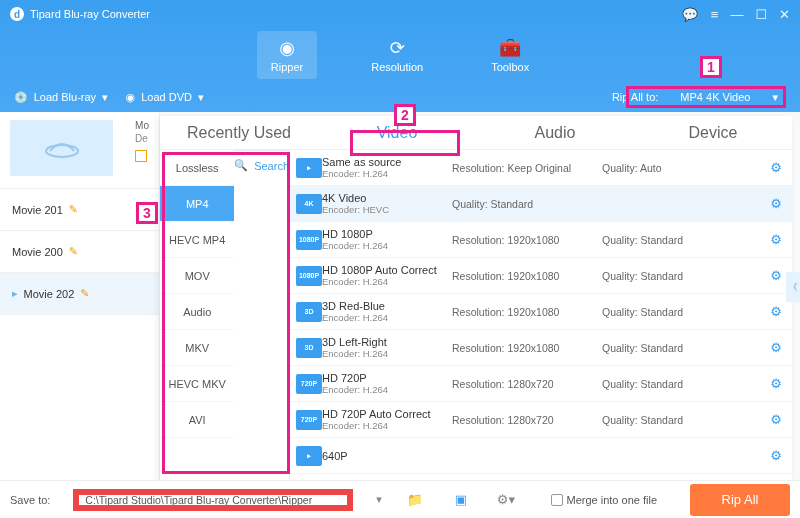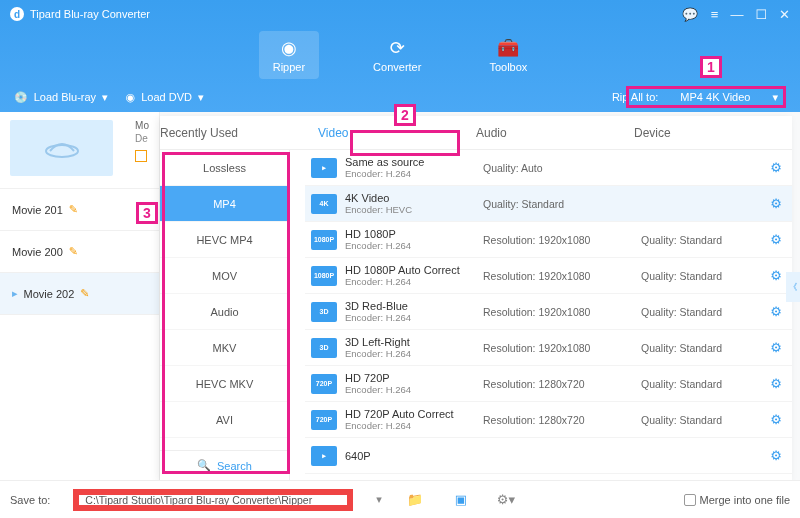--- a/index.html
+++ b/index.html
@@ -23,30 +23,30 @@
 .movie-row { display: flex; align-items: center; padding: 14px 12px; border-bottom: 1px solid #f0f0f0; font-size: 11px; color: #333; gap: 6px; cursor: pointer; }
 .movie-row .edit-icon { color: #f59e0b; font-size: 11px; }
 .movie-row.active { background: #eef6fd; }
 .movie-row .play-icon { color: #6bb5f0; }
 .thumb-area { padding: 8px 10px; border-bottom: 1px solid #f0f0f0; }
 .thumb { width: 110px; height: 56px; background: #d9eefe; border-radius: 2px; display: flex; align-items: center; justify-content: center; color: #a3c9ea; font-size: 24px; margin-bottom: 4px; }
 .thumb-label { font-size: 10px; color: #666; }
 .thumb-de { font-size: 10px; color: #888; margin-top: 2px; }
 .dropdown-panel { position: absolute; left: 160px; right: 8px; top: 4px; bottom: 0; background: #fff; box-shadow: -2px 2px 8px rgba(0,0,0,0.08); display: flex; flex-direction: column; }
 .panel-tabs { display: flex; height: 34px; border-bottom: 1px solid #eee; }
-.panel-tab { flex: 1; display: flex; align-items: center; justify-content: flex-start; font-size: 12px; color: #666; cursor: pointer; }
+.panel-tab { flex: 1; display: flex; align-items: center; justify-content: center; font-size: 16px; color: #666; cursor: pointer; }
 .panel-tab.active { color: #3a9ff0; font-weight: 500; }
 .panel-body { flex: 1; display: flex; overflow: hidden; }
-.fmt-col { width: 130px; border-right: 1px solid #eee; display: flex; flex-direction: column; }
+.fmt-col { width: 130px; border-right: 1px solid #eee; display: flex; flex-direction: row; }
 .fmt-list { flex: 1; overflow-y: auto; }
 .fmt-item { height: 36px; display: flex; align-items: center; justify-content: center; font-size: 11px; color: #555; cursor: pointer; border-bottom: 1px solid #f5f5f5; }
 .fmt-item.active { background: #4aa8f5; color: #fff; }
 .fmt-search { height: 30px; display: flex; align-items: center; justify-content: center; gap: 6px; font-size: 11px; color: #3a9ff0; border-top: 1px solid #eee; cursor: pointer; }
 .preset-list { flex: 1; overflow-y: auto; }
-.preset-row { display: flex; align-items: center; height: 36px; padding: 0 10px 0 6px; gap: 8px; font-size: 10.5px; border-bottom: 1px solid #f3f3f3; cursor: pointer; margin-left: 15px; }
+.preset-row { display: flex; align-items: center; height: 36px; padding: 0 10px 0 6px; font-size: 10.5px; border-bottom: 1px solid #f3f3f3; cursor: pointer; }
 .preset-row.sel { background: #eef6fd; }
 .preset-icon { width: 26px; height: 20px; background: #3a9ff0; color: #fff; border-radius: 2px; display: flex; align-items: center; justify-content: center; font-size: 7px; font-weight: bold; flex-shrink: 0; }
 .preset-name { width: 130px; }
 .preset-name .t { color: #333; font-size: 11px; }
 .preset-name .e { color: #888; font-size: 9.5px; }
 .preset-res { width: 150px; color: #666; }
 .preset-q { flex: 1; color: #666; }
 .preset-gear { color: #3a9ff0; cursor: pointer; font-size: 13px; }
 .scroll-edge { position: absolute; right: 0px; top: 160px; width: 14px; height: 30px; display: flex; flex-direction: column; align-items: center; justify-content: center; background: #e6f3fe; font-size: 9px; color: #3a9ff0; gap: 2px; }
 .footer { height: 38px; display: flex; align-items: center; padding: 0 10px; gap: 23px; font-size: 11px; border-top: 1px solid #eee; background: #fff; position: relative; }
@@ -76,21 +76,21 @@
       <span>✕</span>
     </div>
   </div>
   <div class="nav-tabs">
     <div class="nav-tab active">
       <span class="icon">◉</span>
       <span>Ripper</span>
     </div>
     <div class="nav-tab">
       <span class="icon">⟳</span>
-      <span>Converter</span>
+      <span>Resolution</span>
     </div>
     <div class="nav-tab">
       <span class="icon">🧰</span>
       <span>Toolbox</span>
     </div>
   </div>
   <div class="subbar">
     <div class="loadbtn">
       <span>💿</span>
       <span>Load Blu-ray</span>
@@ -190,20 +190,21 @@
           <span>Search</span>
         </div>
       </div>
       <div class="preset-list" id="preset-list">
           <div class="preset-row">
     <div class="preset-icon">▸</div>
     <div class="preset-name">
       <div class="t">Same as source</div>
       <div class="e">Encoder: H.264</div>
     </div>
+    <div class="preset-res">Resolution: Keep Original</div>
     <div class="preset-q">Quality: Auto</div>
     <div class="preset-gear">⚙</div>
           </div>
           <div class="preset-row sel">
     <div class="preset-icon">4K</div>
     <div class="preset-name">
       <div class="t">4K Video</div>
       <div class="e">Encoder: HEVC</div>
     </div>
     <div class="preset-q">Quality: Standard</div>
@@ -292,20 +293,21 @@
   <span class="save-label">Save to:</span>
   <input class="path-input" value="C:\Tipard Studio\Tipard Blu-ray Converter\Ripper" style="">
   <span style="color:#888;cursor:pointer;">▾</span>
   <span class="ico-btn">📁</span>
   <span class="ico-btn" style="color:#3a9ff0;">▣</span>
   <span class="ico-btn">⚙▾</span>
   <div class="merge">
     <div class="cb"></div>
     <span>Merge into one file</span>
   </div>
+  <button class="rip-btn">Rip All</button>
 </div>
 
 <div class="annot-box" style="left:626px;top:86px;width:160px;height:22px;"></div>
 <div class="annot" style="left:700px;top:56px;">1</div>
 <div class="annot-box" style="left:350px;top:130px;width:110px;height:26px;"></div>
 <div class="annot" style="left:394px;top:104px;">2</div>
 <div class="annot-box" style="left:162px;top:152px;width:128px;height:322px;"></div>
 <div class="annot" style="left:136px;top:202px;">3</div>
 
 </body></html>

